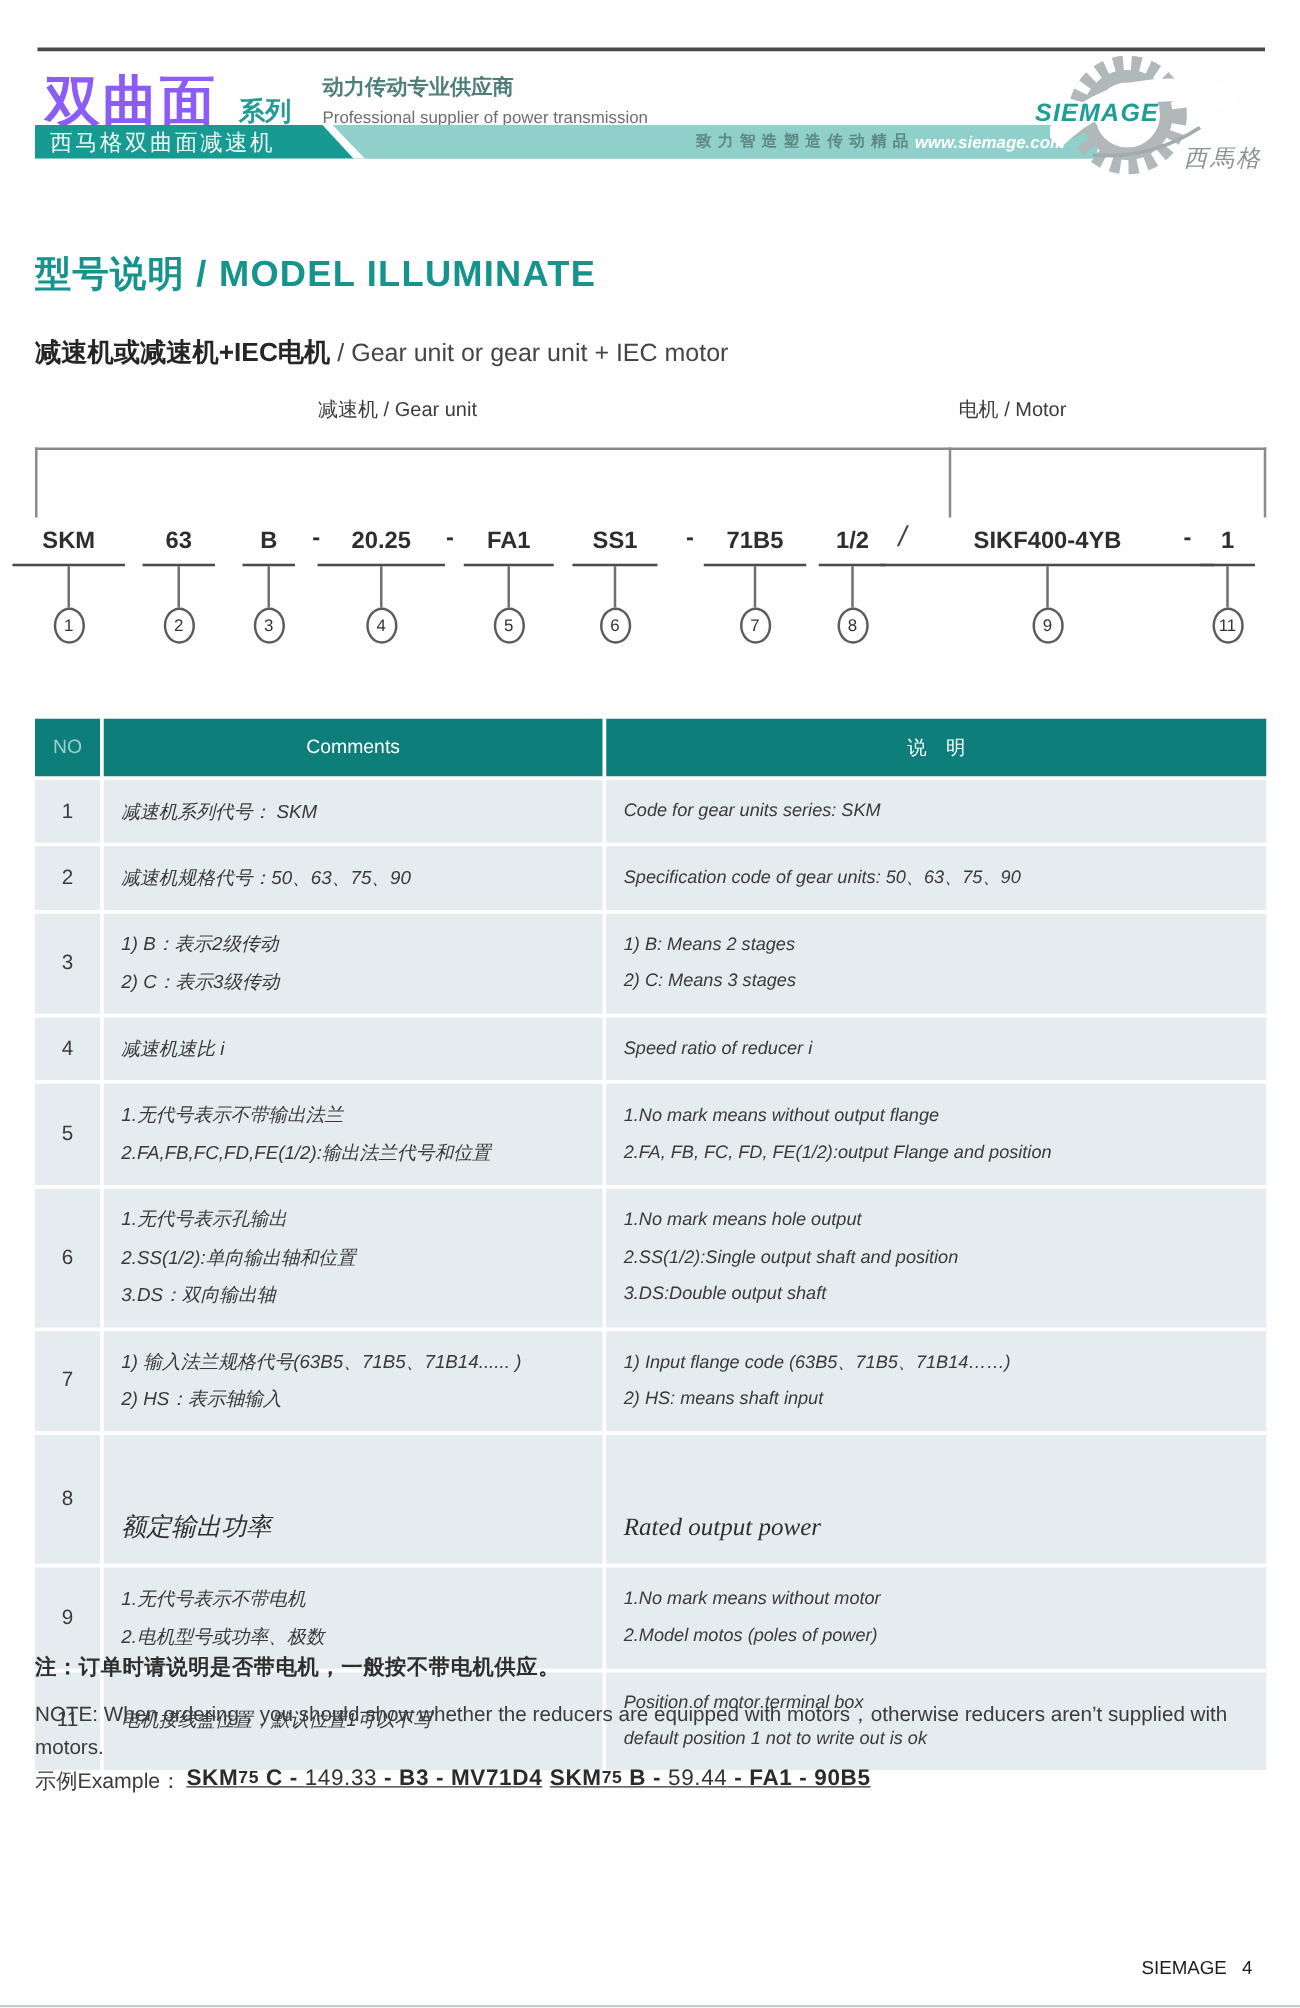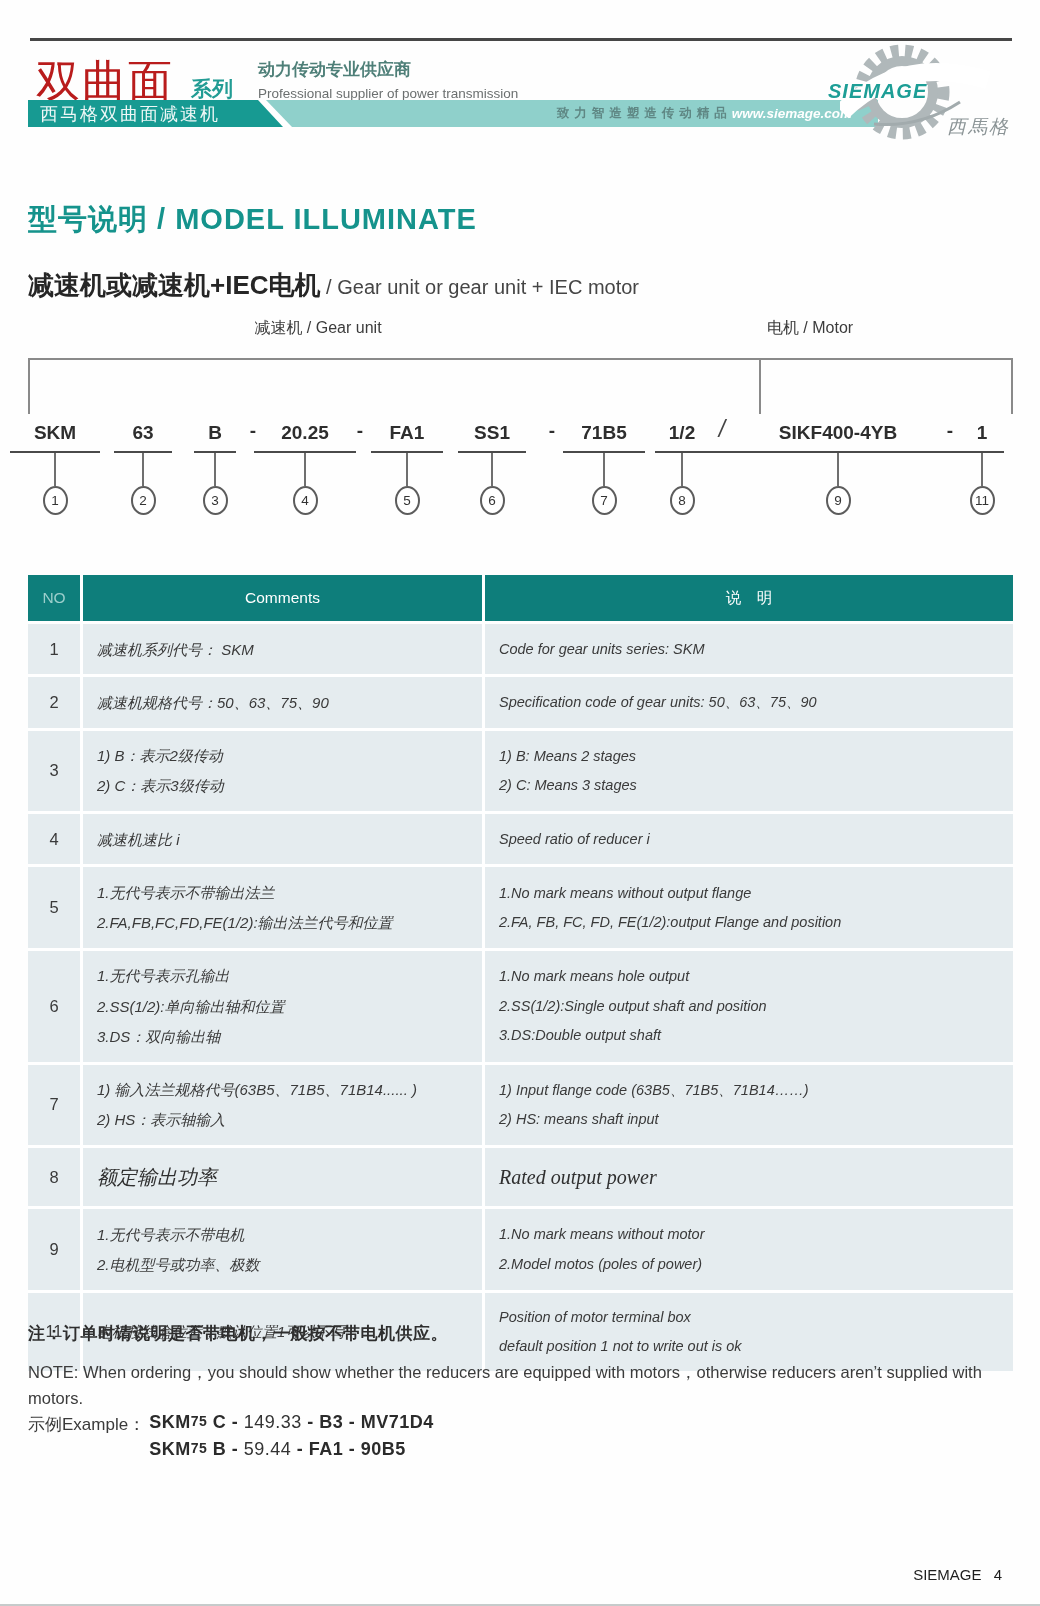--- a/index.html
+++ b/index.html
@@ -3,21 +3,21 @@
 <meta charset="utf-8">
 <style>
   * { margin:0; padding:0; box-sizing:border-box; }
   html,body { background:#ffffff; }
   body { font-family:"Liberation Sans","DejaVu Sans",sans-serif; color:#333; }
   .page { position:relative; width:1040px; height:1606px; background:#fefefe; overflow:hidden; }
 
   
   .top-rule { position:absolute; left:30px; top:38px; width:982px; height:3px; background:#474747; }
   .brand { position:absolute; left:36px; top:52px; white-space:nowrap; }
-  .brand-big { font-size:44px; font-weight:normal; color:#b91c1c; letter-spacing:2px; }
+  .brand-big { font-size:44px; font-weight:bold; color:#8b5cf6; letter-spacing:2px; }
   .brand-small { font-size:21px; font-weight:bold; color:#229c94; margin-left:17px; }
   .supplier { position:absolute; left:258px; top:58px; }
   .supplier-cn { font-size:17px; font-weight:bold; color:#4e7f78; }
   .supplier-en { font-size:13.5px; color:#6b6f6f; margin-top:5px; }
 
   .banner { position:absolute; left:28px; top:100px; width:850px; height:27px; }
   .banner-light { position:absolute; left:0; top:0; width:100%; height:100%; background:#8fd0cb;
                   display:flex; align-items:center; justify-content:flex-end; padding-right:26px; }
   .banner-sliver { position:absolute; left:0; top:0; width:264px; height:100%; background:#ffffff;
                    clip-path:polygon(0 0, calc(100% - 26px) 0, 100% 100%, 0 100%); }
@@ -30,21 +30,21 @@
 
   .logo { position:absolute; right:28px; top:40px; width:190px; height:110px; }
   .logo svg { position:absolute; left:18px; top:0; }
   .logo-name { position:absolute; left:6px; top:40px; font-size:20px; font-weight:bold; font-style:italic;
                color:#1d9e96; letter-spacing:1px; text-shadow:1px 1px 0 #fff, -1px -1px 0 #fff; }
   .logo-cn { position:absolute; right:2px; top:74px; font-size:19px; font-style:italic; color:#8b9496; letter-spacing:2px; }
 
   
   .title { position:absolute; left:28px; top:200px; font-size:29px; font-weight:bold; color:#15938c; letter-spacing:1px; }
   .subtitle { position:absolute; left:28px; top:268px; font-size:20px; color:#454545; }
-  .subtitle .cn { font-size:26px; font-weight:bold; color:#262626; }
+  .subtitle .cn { font-size:21px; font-weight:bold; color:#262626; }
 
   
   .diagram { position:absolute; left:0; top:310px; width:1040px; height:245px; }
   .lbl-gear { position:absolute; left:318px; top:8px; transform:translateX(-50%); font-size:16px; color:#3c3c3c; white-space:nowrap; }
   .lbl-motor { position:absolute; left:810px; top:8px; transform:translateX(-50%); font-size:16px; color:#3c3c3c; white-space:nowrap; }
   .bracket-h { position:absolute; left:28px; top:48px; width:985px; height:2px; background:#8a8a8a; }
   .bracket-v { position:absolute; top:48px; width:2px; height:56px; background:#8a8a8a; }
   .bv-left { left:28px; } .bv-mid { left:759px; } .bv-right { left:1011px; }
 
   .seg { position:absolute; top:108px; transform:translateX(-50%); display:flex; flex-direction:column; align-items:center; }
@@ -60,29 +60,29 @@
   .model-table { position:absolute; left:28px; top:575px; width:985px;
                  display:grid; grid-template-columns:52px 399px 1fr; gap:3px; background:#ffffff; }
   .cell { background:#e5ecef; }
   .hdr { background:#0e7e7b; display:flex; align-items:center; justify-content:center;
          font-size:15.5px; color:#ffffff; min-height:46px; }
   .hdr-no { color:#9ccfcc; }
   .cell.no { display:flex; align-items:center; justify-content:center; font-size:16.5px; color:#3a3a3a; }
   .cell.desc, .cell.com { padding:10px 14px; display:flex; flex-direction:column; justify-content:center;font-style:italic; }
   .cell .line { font-size:15px; color:#3a3a3a; line-height:1.55; padding:3.5px 0; }
   .cell.com .line { font-size:14.5px; }
-  .serif .line { font-family:"Liberation Serif","DejaVu Serif",serif; font-size:20px !important; color:#2f2f2f; }
+  .serif .line { font-family:"Liberation Serif","DejaVu Serif",serif; font-size:20px !important; color:#2f2f2f;margin-top:45px; }
 
   
   .notes { position:absolute; left:28px; top:1322px; width:985px; }
   .note-cn { font-size:17px; font-weight:bold; color:#2e2e2e; letter-spacing:0.5px; }
   .note-en { margin-top:14px; font-size:16.5px; color:#3b3b3b; line-height:1.6; }
   .examples { position:absolute; left:28px; top:1412px; display:grid; grid-template-columns:auto auto; column-gap:4px; }
   .ex-label { font-size:17px; color:#3a3a3a; padding-top:1px; }
-  .ex-lines { display:flex; flex-direction:column; gap:6px; }
+  .ex-lines { display:flex; flex-direction:row; gap:6px;text-decoration:underline; }
   .ex-line { font-size:18px; font-weight:bold; color:#2b2b2b; letter-spacing:0.5px; }
   .ex-line .sup { font-size:14px; vertical-align:2px; }
   .ex-line .num { font-weight:normal; color:#333; }
 
   .footer { position:absolute; right:38px; top:1566px; font-size:15px; color:#1e1e1e; word-spacing:8px; }
   .bottom-edge { position:absolute; left:0; bottom:0; width:100%; height:2px; background:#c6cbcb; }
 </style>
 </head>
 <body>
 

